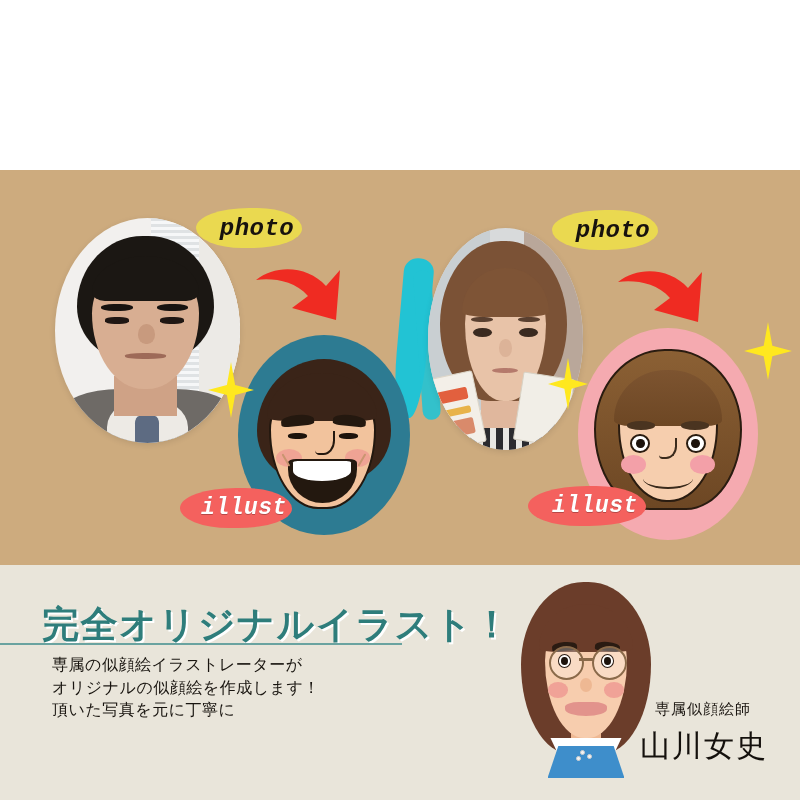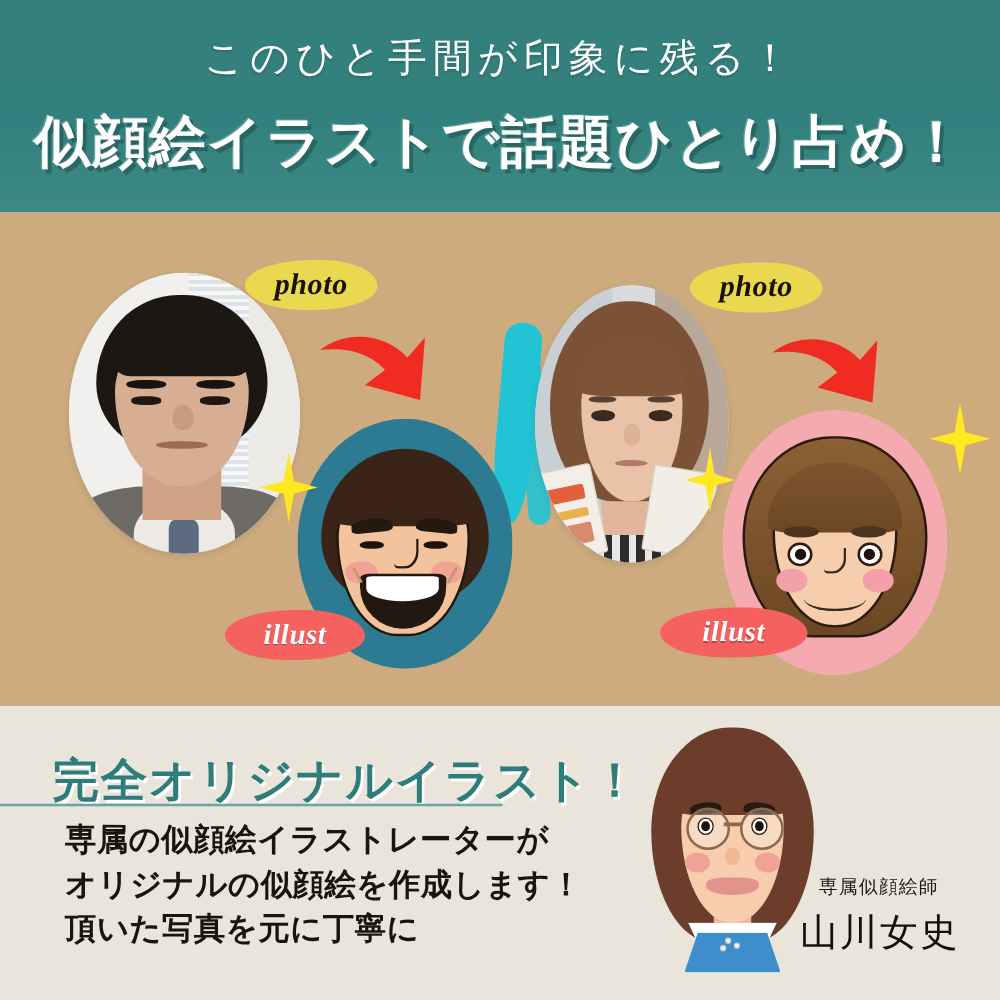--- a/index.html
+++ b/index.html
@@ -130,40 +130,40 @@
 
   
   .spark{position:absolute;background:#ffe81f;
          clip-path:polygon(50% 0%,59% 41%,100% 50%,59% 59%,50% 100%,41% 59%,0% 50%,41% 41%);}
 
   
   .brush{position:absolute;}
   .brush .swath{position:absolute;inset:0;border-radius:50% 42% 48% 44%/50% 52% 48% 50%;}
   .brush .swath.yellow{background:#ead950;}
   .brush .swath.red{background:#f4615e;}
-  .brush .txt{position:absolute;left:0;top:0;width:100%;height:100%;
+  .brush .txt{position:absolute;left:8px;top:0;width:100%;height:100%;
               display:flex;align-items:center;justify-content:center;
-              font-family:Liberation Serif, serif;font-style:italic;font-weight:bold;
+              font-family:Liberation Mono, monospace;font-style:italic;font-weight:bold;
               color:#17120e;letter-spacing:.5px;}
   .brush.illust .txt{color:#ffffff;text-shadow:0 1px 0 rgba(0,0,0,.25);}
 
   
   .arrow{position:absolute;}
 
   
   .cyan-stripe{position:absolute;background:#22c3d4;}
 
   
   .footer{position:absolute;left:0;top:565px;width:800px;height:235px;background:#e9e5da;overflow:hidden;}
   .f-title{position:absolute;left:42px;top:580px;font-size:37px;font-weight:bold;
            color:#2e7d7b;letter-spacing:1.5px;font-family:"DejaVu Sans",sans-serif;
            text-shadow:2px 2px 0 #ffffff;margin-top:20px;}
   .f-rule{position:absolute;left:0;top:643px;width:402px;height:2px;background:#6aa3a0;}
   .f-body{position:absolute;left:52px;top:654px;width:470px;
-          font-family:"DejaVu Serif",serif;font-size:25px;font-weight:bold;
+          font-family:"DejaVu Serif",serif;font-size:16px;font-weight:normal;
           color:#18140f;line-height:1.42;letter-spacing:.5px;}
   .f-artist-role{position:absolute;right:22px;top:700px;width:150px;text-align:center;
                  font-family:"DejaVu Serif",serif;font-size:15px;color:#1a1510;letter-spacing:1px;}
   .f-artist-name{position:absolute;right:20px;top:726px;width:152px;text-align:center;
                  font-family:"DejaVu Serif",serif;font-size:30px;color:#14100c;letter-spacing:2px;}
 
   
   .avatar{position:absolute;left:512px;top:578px;width:148px;height:200px;}
   .av-hair{position:absolute;left:6%;top:2%;width:88%;height:86%;background:#6b3d2a;
            border-radius:48% 48% 38% 38%/48% 48% 52% 52%;}
@@ -188,24 +188,20 @@
   .av-shirt{position:absolute;left:24%;top:84%;width:52%;height:16%;background:#3e8ecb;
             clip-path:polygon(14% 0,86% 0,100% 100%,0 100%);}
   .av-pearl{position:absolute;width:5px;height:5px;background:#f2f2f2;border-radius:50%;
             border:1px solid #cfcfcf;box-sizing:border-box;}
 </style>
 </head>
 <body>
 
 <div class="page">
 
-  <div class="header">
-    <div class="header-sub">このひと手間が印象に残る！</div>
-    <div class="header-main">似顔絵イラストで話題ひとり占め！</div>
-  </div>
 
   <div class="middle">
 
     <div class="cyan-stripe" style="left:398px;top:88px;width:30px;height:160px;border-radius:14px 14px 40% 40%;transform:rotate(5deg);"></div>
     <div class="cyan-stripe" style="left:418px;top:100px;width:18px;height:150px;border-radius:10px;transform:rotate(-4deg);opacity:.9;"></div>
 
     <div class="oval photo-oval" style="left:55px;top:48px;width:185px;height:225px;">
       <div class="pm-bg"></div>
       <div class="pm-blind"></div>
       <div class="pm-wall"></div>

